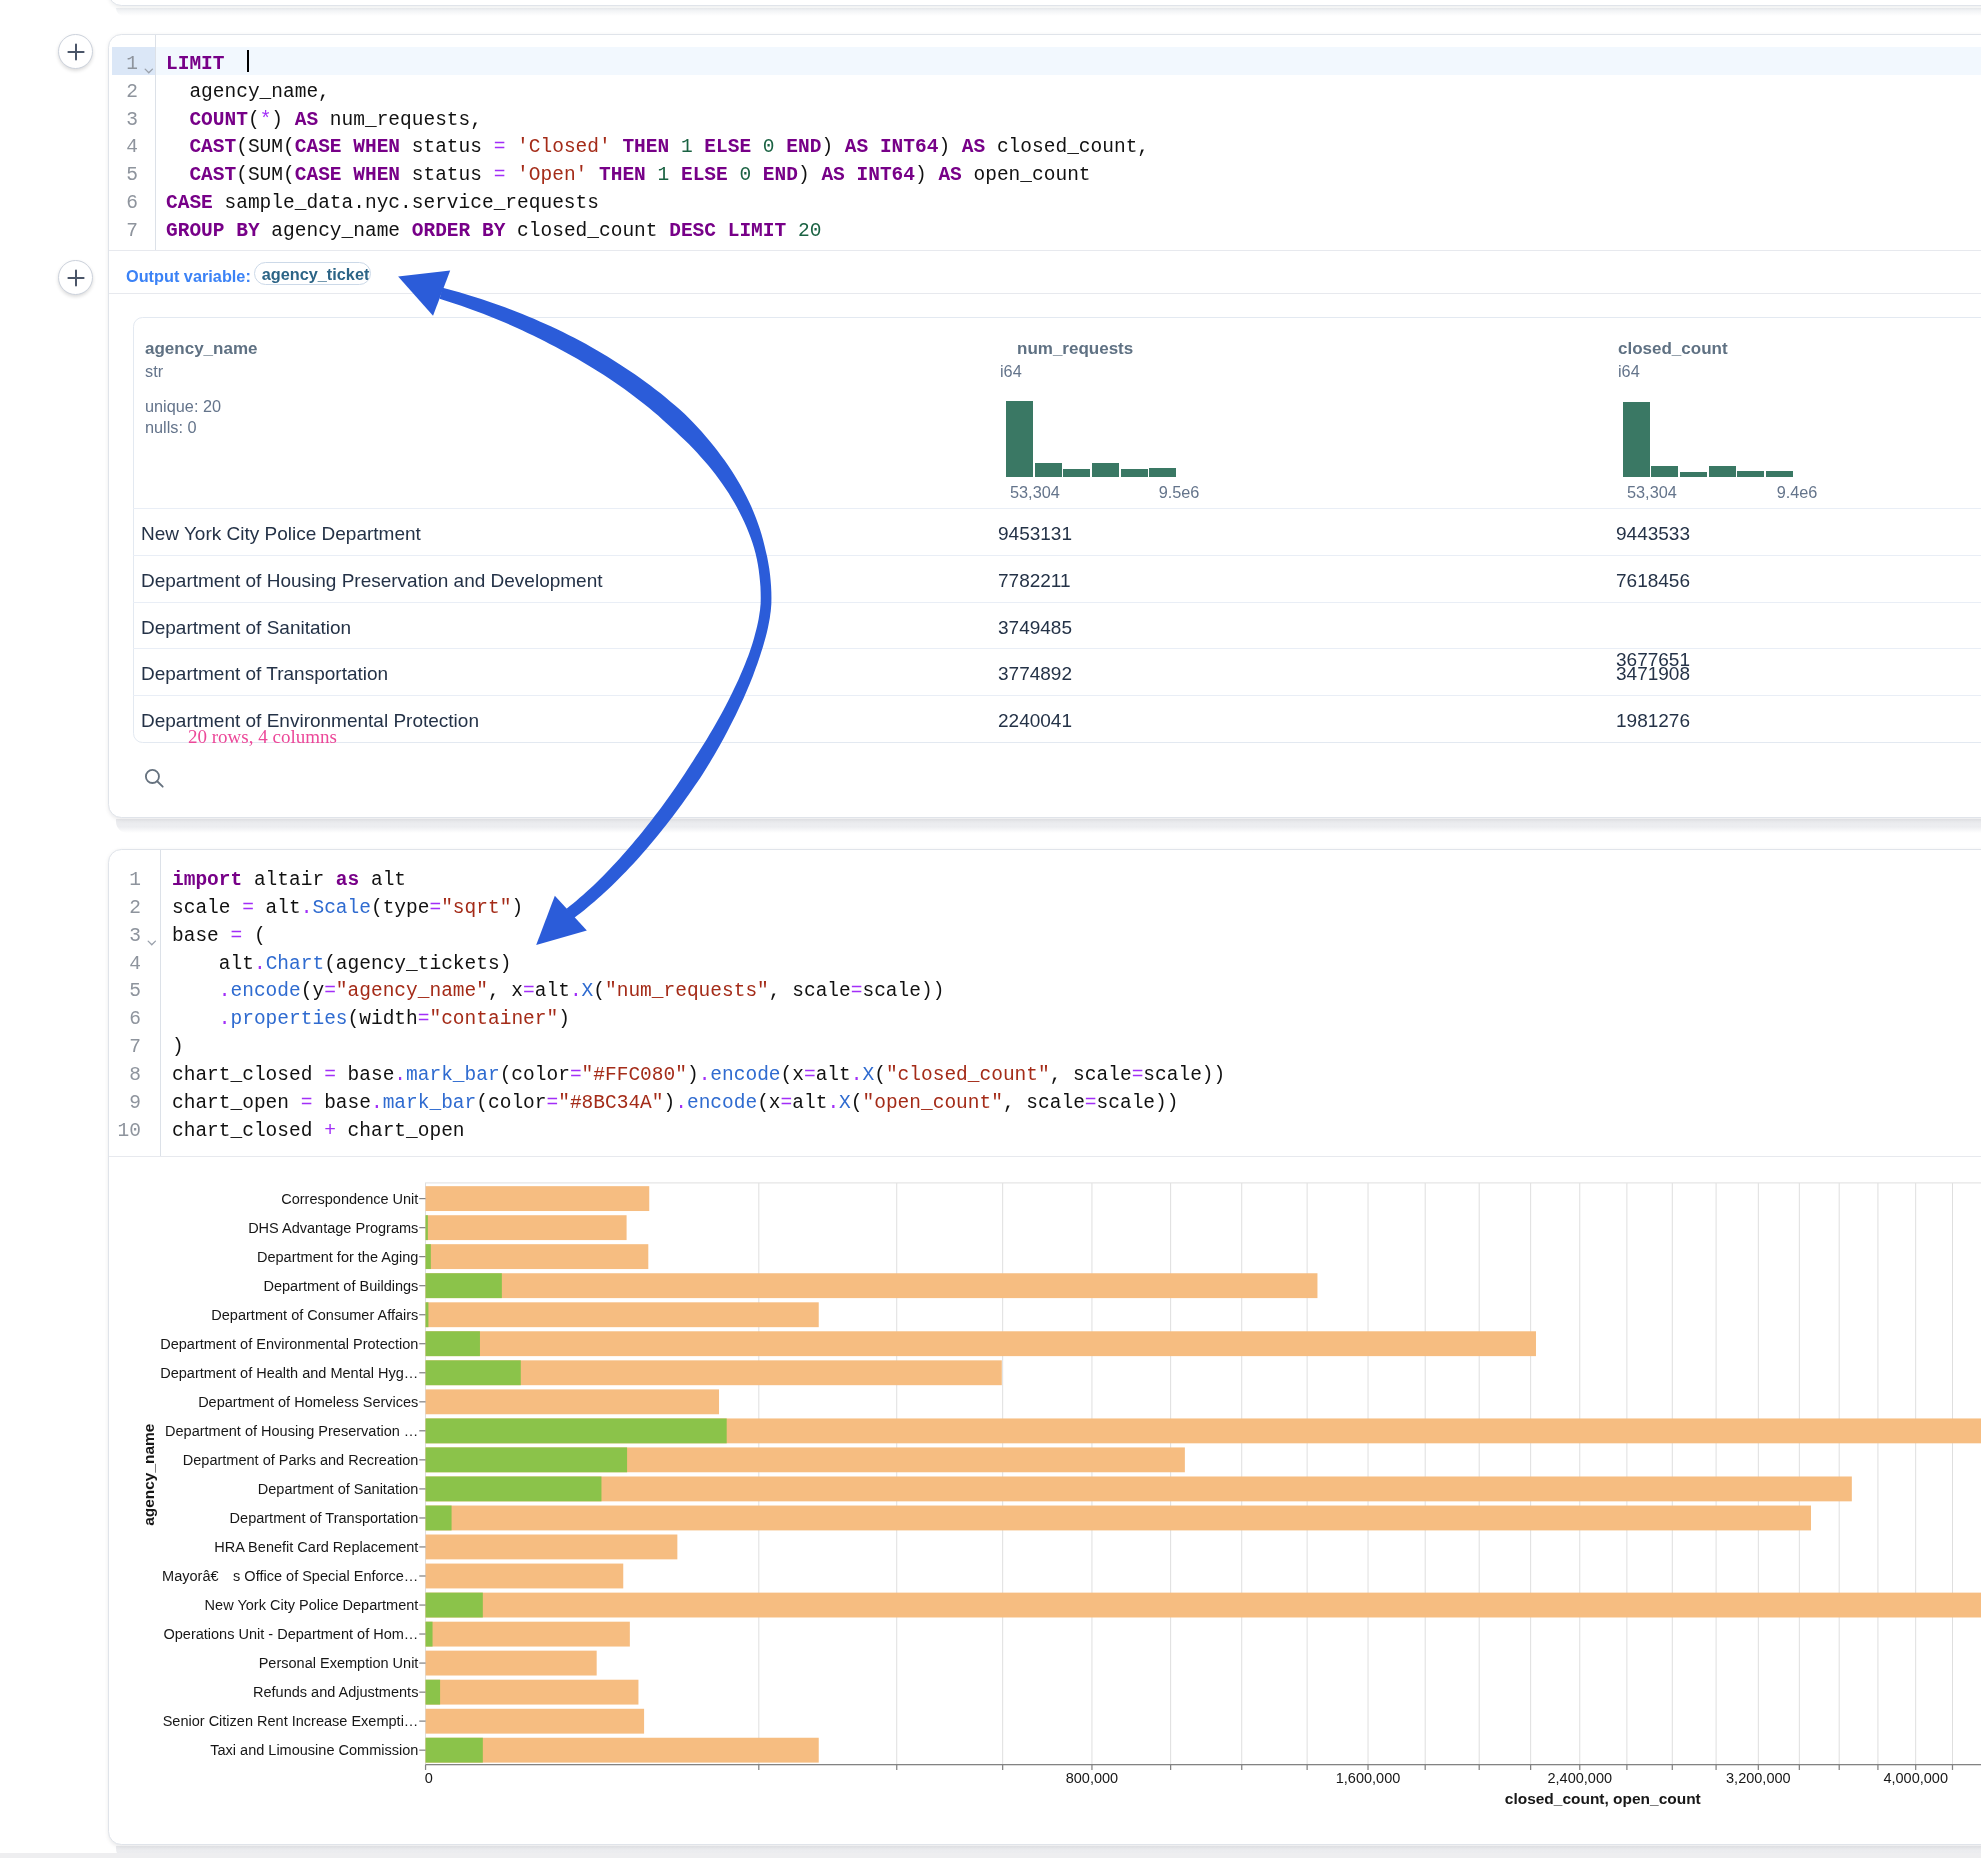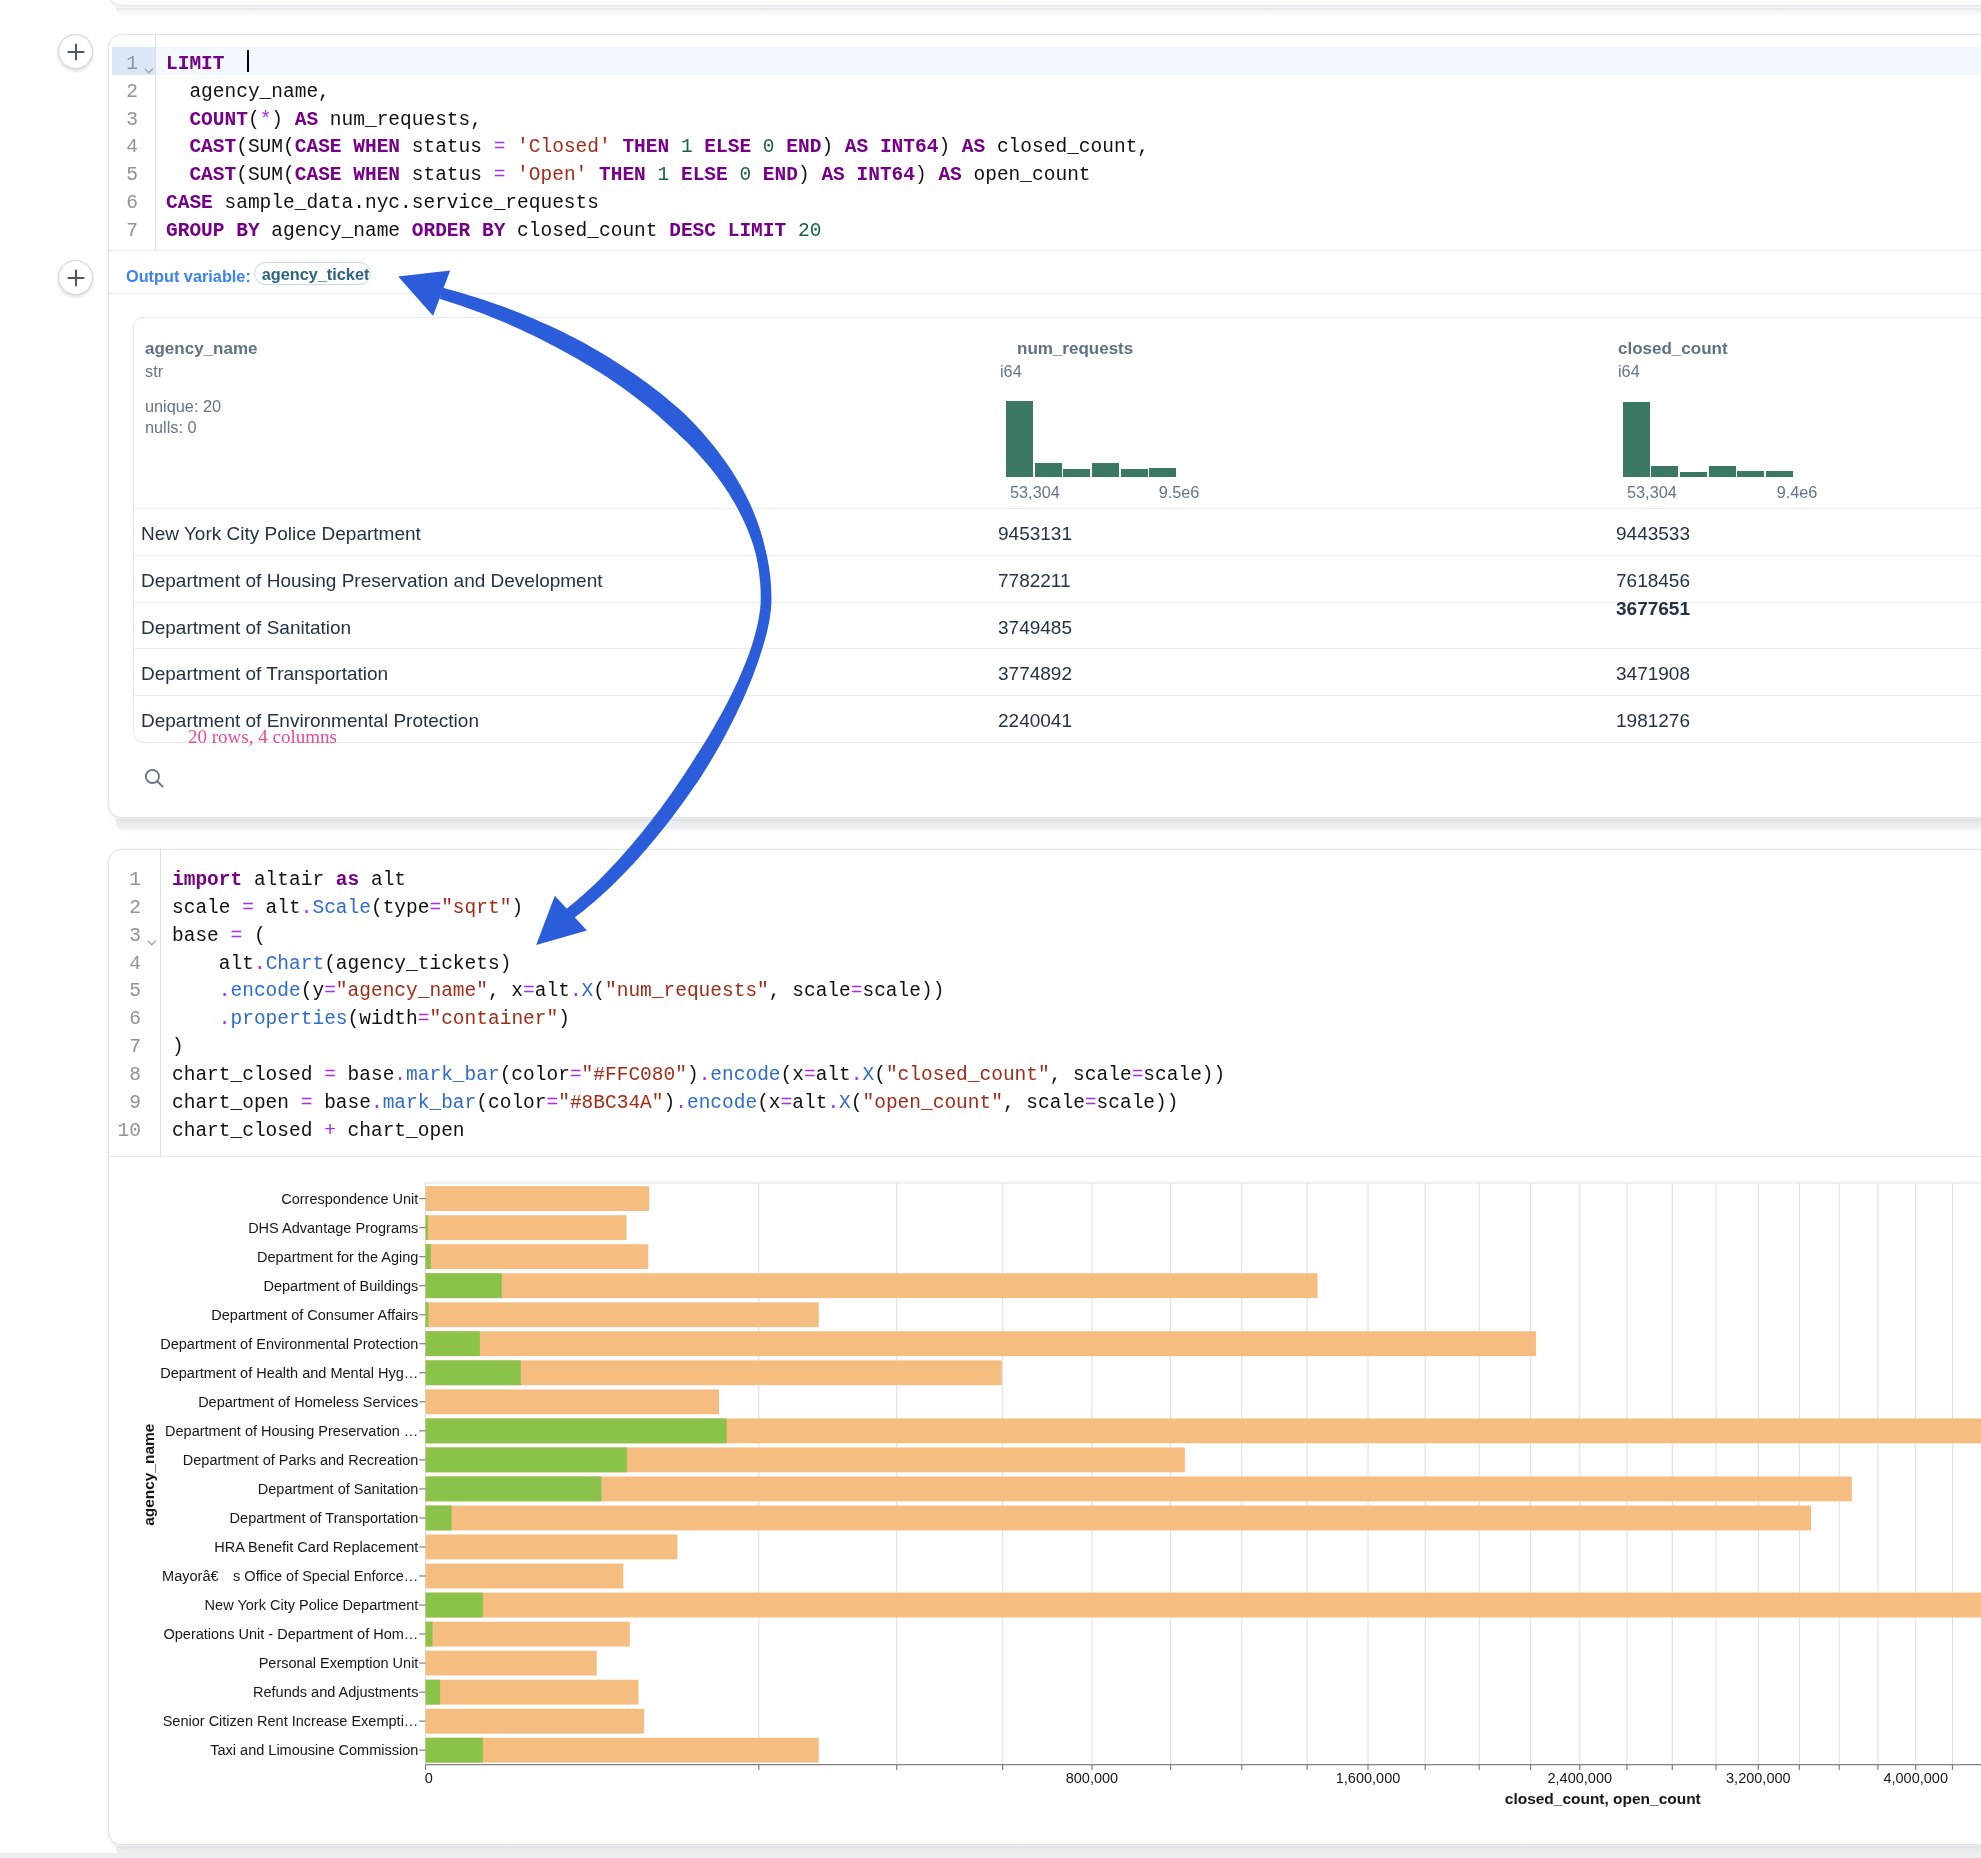--- a/index.html
+++ b/index.html
@@ -120,21 +120,21 @@
 <div class="rt" style="left:141px;top:523px;">New York City Police Department</div>
 <div class="rt" style="left:998px;top:523px;">9453131</div>
 <div class="rt" style="left:1616px;top:523px;">9443533</div>
 <div class="hline" style="left:133px;right:0;top:555px;background:#e9eef6;"></div>
 <div class="rt" style="left:141px;top:570px;">Department of Housing Preservation and Development</div>
 <div class="rt" style="left:998px;top:570px;">7782211</div>
 <div class="rt" style="left:1616px;top:570px;">7618456</div>
 <div class="hline" style="left:133px;right:0;top:602px;background:#e9eef6;"></div>
 <div class="rt" style="left:141px;top:617px;">Department of Sanitation</div>
 <div class="rt" style="left:998px;top:617px;">3749485</div>
-<div class="rt" style="left:1616px;top:598px;font-weight:bold;">3677651</div>
+<div class="rt" style="left:1616px;top:649px;">3677651</div>
 <div class="hline" style="left:133px;right:0;top:648px;background:#e9eef6;"></div>
 <div class="rt" style="left:141px;top:663px;">Department of Transportation</div>
 <div class="rt" style="left:998px;top:663px;">3774892</div>
 <div class="rt" style="left:1616px;top:663px;">3471908</div>
 <div class="hline" style="left:133px;right:0;top:695px;background:#e9eef6;"></div>
 <div class="rt" style="left:141px;top:710px;">Department of Environmental Protection</div>
 <div class="rt" style="left:998px;top:710px;">2240041</div>
 <div class="rt" style="left:1616px;top:710px;">1981276</div>
 
 <svg class="abs" style="left:143px; top:767px;" width="25" height="25" viewBox="0 0 26 26">

